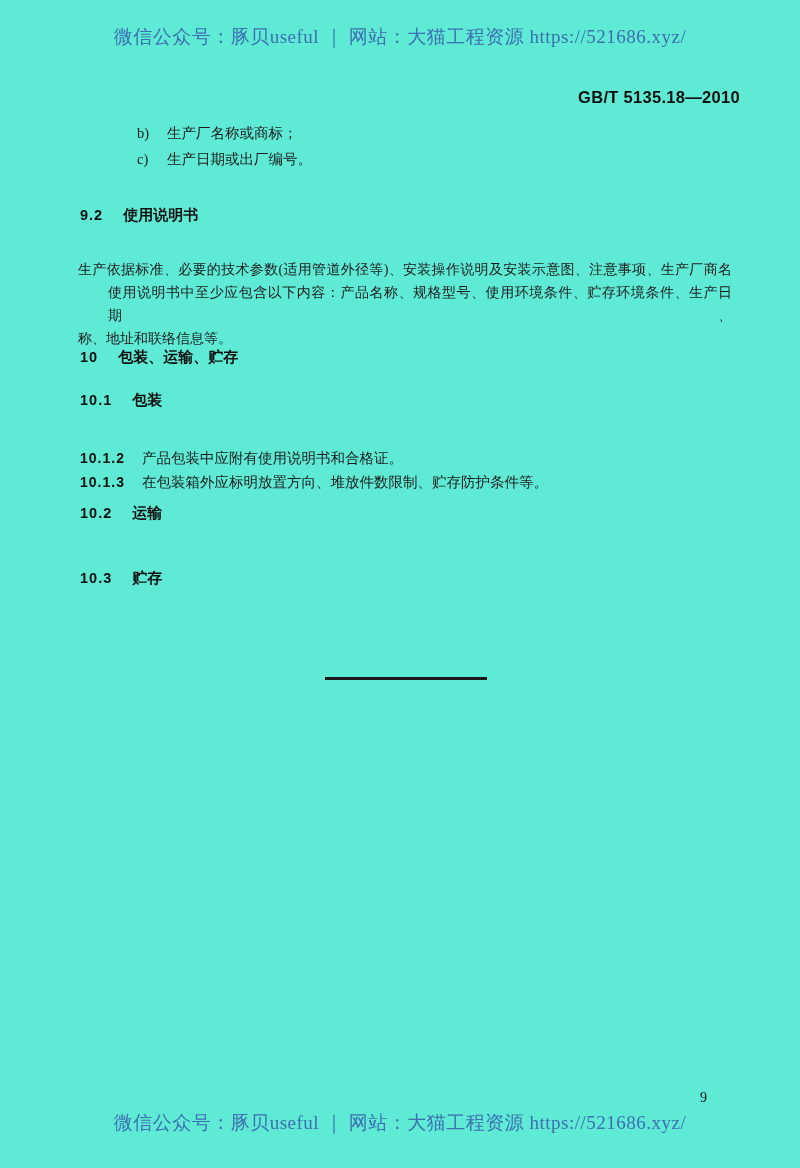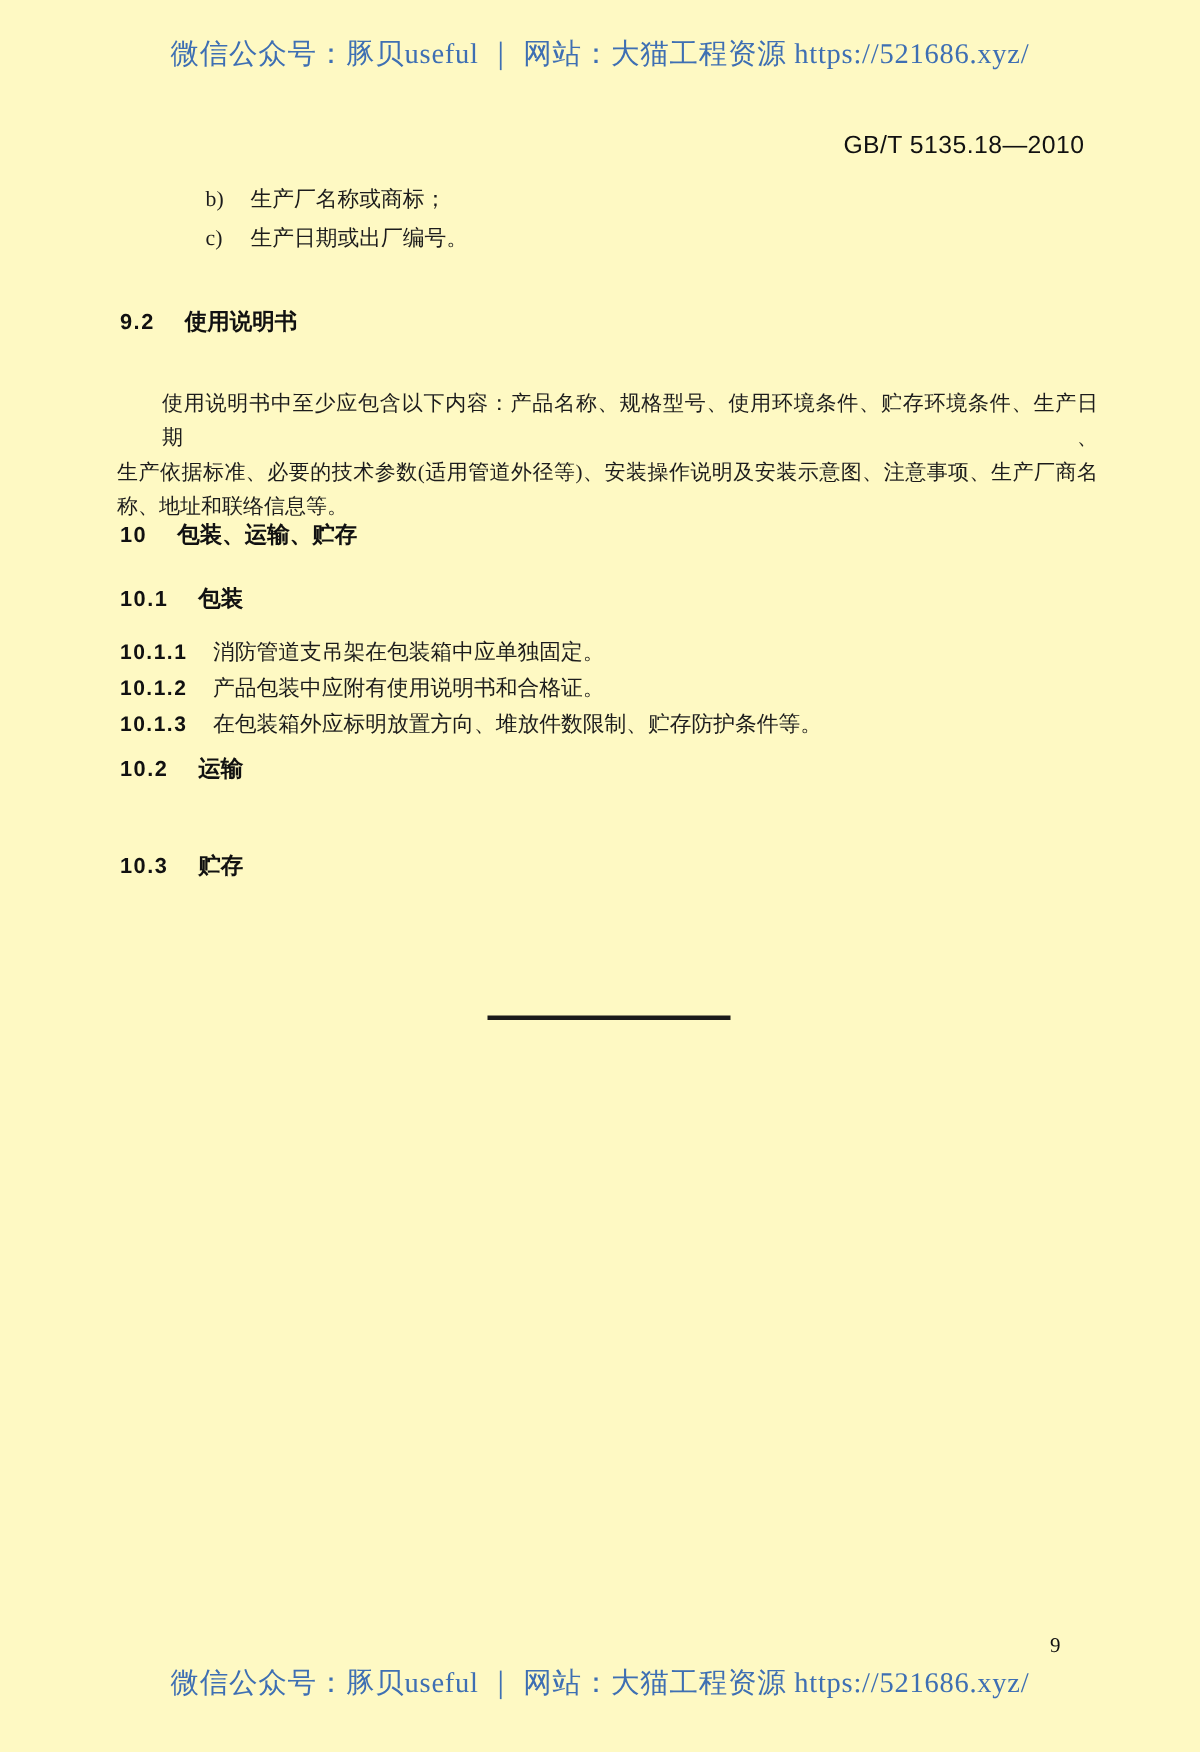--- a/index.html
+++ b/index.html
@@ -1,38 +1,38 @@
 <!DOCTYPE html>
 <html><head>
 <meta charset="utf-8">
 <style>
   html,body{margin:0;padding:0;background:#9a9a9a;}
   .page{
     position:relative;
     width:800px;height:1168px;
-    background:#fef9c3;
+    background:#5eead4;
     overflow:hidden;
     font-family:"Liberation Serif","DejaVu Serif",serif;
     color:#1c1c1c;
   }
   .abs{position:absolute;}
   
   .banner{
     left:0;width:800px;
     text-align:center;
     font-size:19px;line-height:26px;
     color:#3e6fb3;
     letter-spacing:0.5px;
     white-space:nowrap;
   }
   
   .docnum{
-    right:77px;
+    right:60px;
     font-family:"Liberation Sans","DejaVu Sans",sans-serif;
-    font-weight:400;font-size:16.5px;line-height:18px;
+    font-weight:700;font-size:16.5px;line-height:18px;
     color:#111;
     letter-spacing:0.3px;
     margin-left:26px;
   }
   
   .lettered{left:110px;font-size:14.5px;line-height:20px;margin-left:27px;}
   .lettered .marker{display:inline-block;width:30px;}
   
   .clause{left:80px;font-size:14.5px;line-height:20px;white-space:nowrap;}
   .num{
@@ -73,36 +73,33 @@
     <span class="marker">c)</span><span>生产日期或出厂编号。</span>
   </div>
 
 
   <div class="abs heading" style="top:205px">
     <span class="num">9.2</span><span>使用说明书</span>
   </div>
 
 
   <div class="abs para" style="top:258px">
+    <span class="pline jline">生产依据标准、必要的技术参数(适用管道外径等)、安装操作说明及安装示意图、注意事项、生产厂商名</span>
     <span class="pline indent jline">使用说明书中至少应包含以下内容：产品名称、规格型号、使用环境条件、贮存环境条件、生产日期、</span>
-    <span class="pline jline">生产依据标准、必要的技术参数(适用管道外径等)、安装操作说明及安装示意图、注意事项、生产厂商名</span>
     <span class="pline">称、地址和联络信息等。</span>
   </div>
 
   <div class="abs heading" style="top:347px">
     <span class="num">10</span><span>包装、运输、贮存</span>
   </div>
 
   <div class="abs heading" style="top:390px">
     <span class="num">10.1</span><span>包装</span>
   </div>
 
-  <div class="abs clause" style="top:424px">
-    <span class="num">10.1.1</span><span>消防管道支吊架在包装箱中应单独固定。</span>
-  </div>
   <div class="abs clause" style="top:448px">
     <span class="num">10.1.2</span><span>产品包装中应附有使用说明书和合格证。</span>
   </div>
   <div class="abs clause" style="top:472px">
     <span class="num">10.1.3</span><span>在包装箱外应标明放置方向、堆放件数限制、贮存防护条件等。</span>
   </div>
 
   <div class="abs heading" style="top:503px">
     <span class="num">10.2</span><span>运输</span>
   </div>

